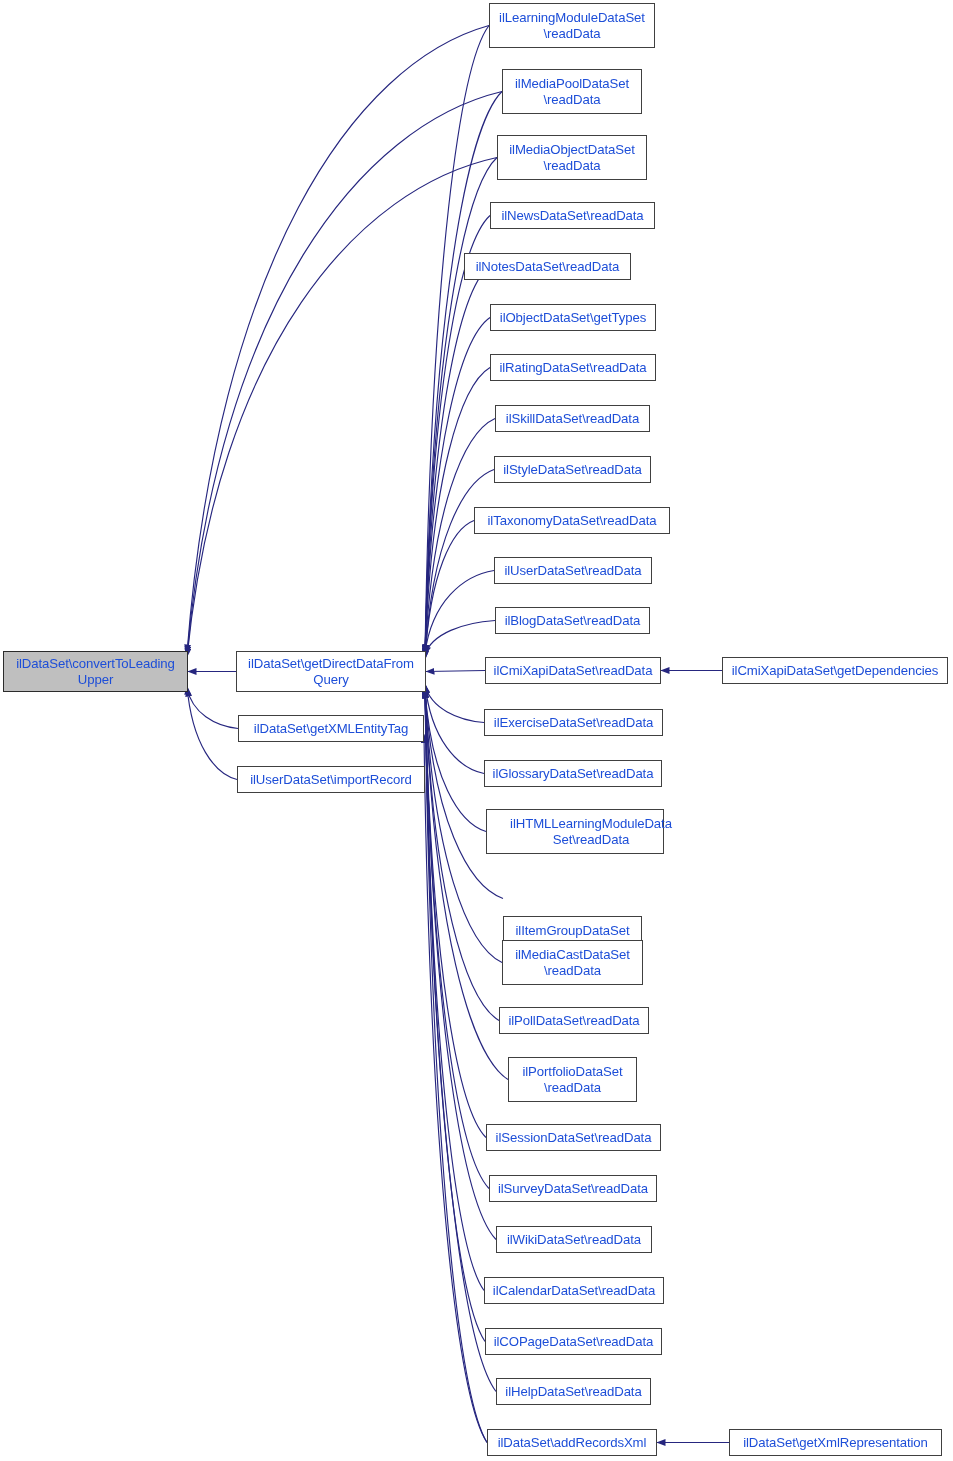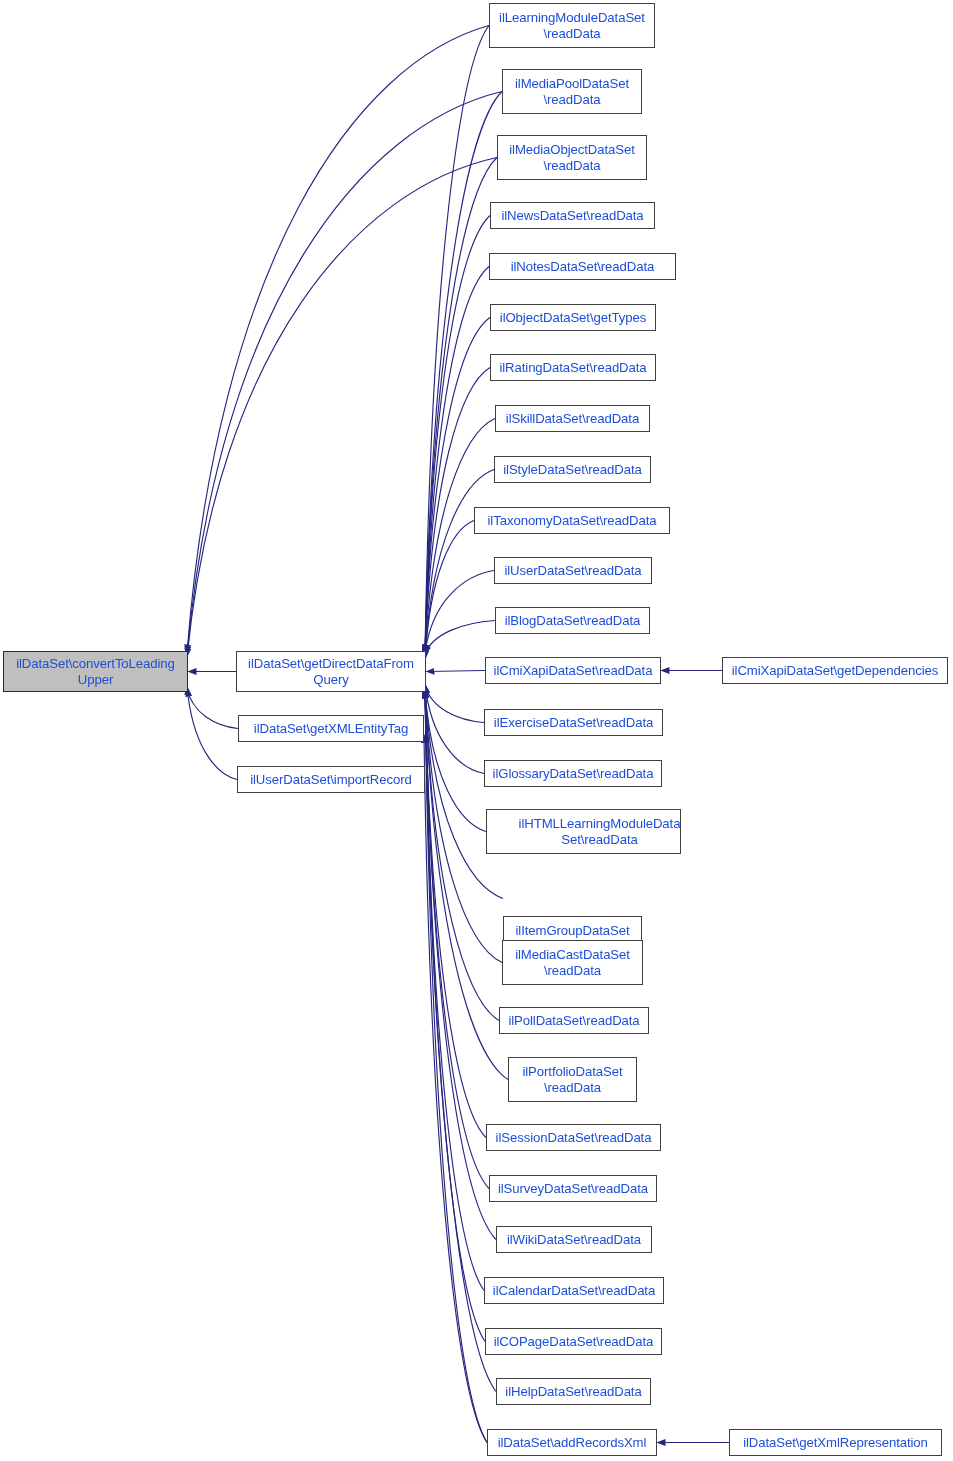--- a/index.html
+++ b/index.html
@@ -110,32 +110,32 @@
 Query</span></div>
       <div class="node" style="left: 238px; top: 715px; width: 186px; height: 27px;"><span class="lbl">ilDataSet\getXMLEntityTag</span></div>
       <div class="node" style="left: 237px; top: 766px; width: 188px; height: 27px;"><span class="lbl">ilUserDataSet\importRecord</span></div>
       <div class="node" style="left: 489px; top: 3px; width: 166px; height: 45px;"><span class="lbl">ilLearningModuleDataSet
 \readData</span></div>
       <div class="node" style="left: 502px; top: 69px; width: 140px; height: 45px;"><span class="lbl">ilMediaPoolDataSet
 \readData</span></div>
       <div class="node" style="left: 497px; top: 135px; width: 150px; height: 45px;"><span class="lbl">ilMediaObjectDataSet
 \readData</span></div>
       <div class="node" style="left: 490px; top: 202px; width: 165px; height: 27px;"><span class="lbl">ilNewsDataSet\readData</span></div>
-      <div class="node" style="left: 489px; top: 253px; width: 187px; height: 27px;"><span class="lbl">ilNotesDataSet\readData</span></div>
+      <div class="node" style="left: 464px; top: 253px; width: 167px; height: 27px;"><span class="lbl">ilNotesDataSet\readData</span></div>
       <div class="node" style="left: 490px; top: 304px; width: 166px; height: 27px;"><span class="lbl">ilObjectDataSet\getTypes</span></div>
       <div class="node" style="left: 490px; top: 354px; width: 166px; height: 27px;"><span class="lbl">ilRatingDataSet\readData</span></div>
       <div class="node" style="left: 495px; top: 405px; width: 155px; height: 27px;"><span class="lbl">ilSkillDataSet\readData</span></div>
       <div class="node" style="left: 494px; top: 456px; width: 157px; height: 27px;"><span class="lbl">ilStyleDataSet\readData</span></div>
       <div class="node" style="left: 474px; top: 507px; width: 196px; height: 27px; text-align: center;"><span class="lbl">ilTaxonomyDataSet\readData</span></div>
       <div class="node" style="left: 494px; top: 557px; width: 158px; height: 27px;"><span class="lbl">ilUserDataSet\readData</span></div>
       <div class="node" style="left: 495px; top: 607px; width: 155px; height: 27px;"><span class="lbl">ilBlogDataSet\readData</span></div>
       <div class="node" style="left: 485px; top: 657px; width: 176px; height: 27px;"><span class="lbl">ilCmiXapiDataSet\readData</span></div>
       <div class="node" style="left: 484px; top: 709px; width: 179px; height: 27px;"><span class="lbl">ilExerciseDataSet\readData</span></div>
       <div class="node" style="left: 484px; top: 760px; width: 178px; height: 27px;"><span class="lbl">ilGlossaryDataSet\readData</span></div>
-      <div class="node" style="left: 486px; top: 809px; width: 195px; height: 45px; padding-left: 32px;"><span class="lbl">ilHTMLLearningModuleData
+      <div class="node" style="left: 486px; top: 809px; width: 178px; height: 45px; padding-left: 32px;"><span class="lbl">ilHTMLLearningModuleData
 Set\readData</span></div>
       <div class="node" style="left: 503px; top: 916px; width: 139px; height: 45px;"><span class="lbl">ilItemGroupDataSet
 \readData</span></div>
       <div class="node" style="left: 502px; top: 940px; width: 141px; height: 45px;"><span class="lbl">ilMediaCastDataSet
 \readData</span></div>
       <div class="node" style="left: 499px; top: 1007px; width: 150px; height: 27px;"><span class="lbl">ilPollDataSet\readData</span></div>
       <div class="node" style="left: 508px; top: 1057px; width: 129px; height: 45px;"><span class="lbl">ilPortfolioDataSet
 \readData</span></div>
       <div class="node" style="left: 486px; top: 1124px; width: 175px; height: 27px;"><span class="lbl">ilSessionDataSet\readData</span></div>
       <div class="node" style="left: 489px; top: 1175px; width: 168px; height: 27px;"><span class="lbl">ilSurveyDataSet\readData</span></div>

